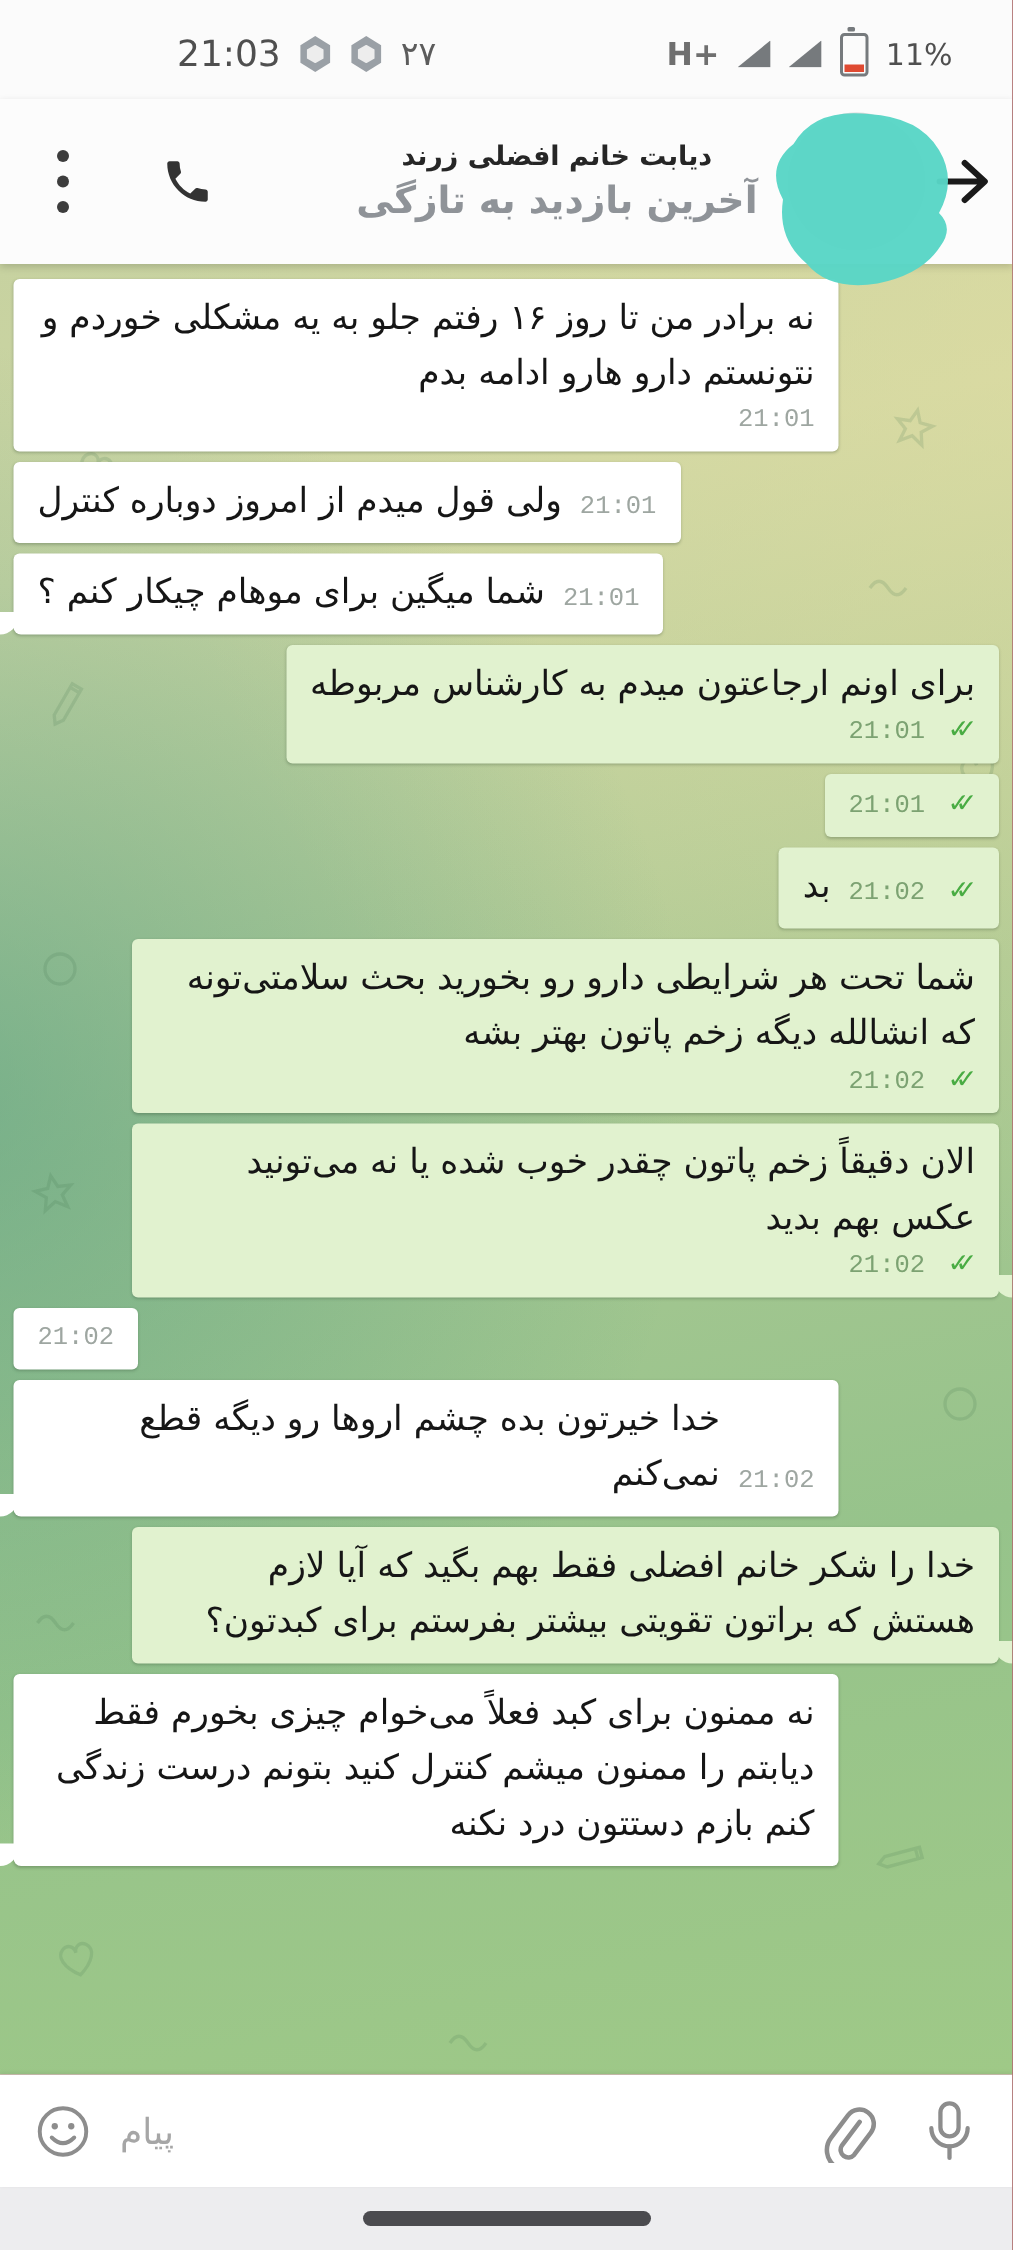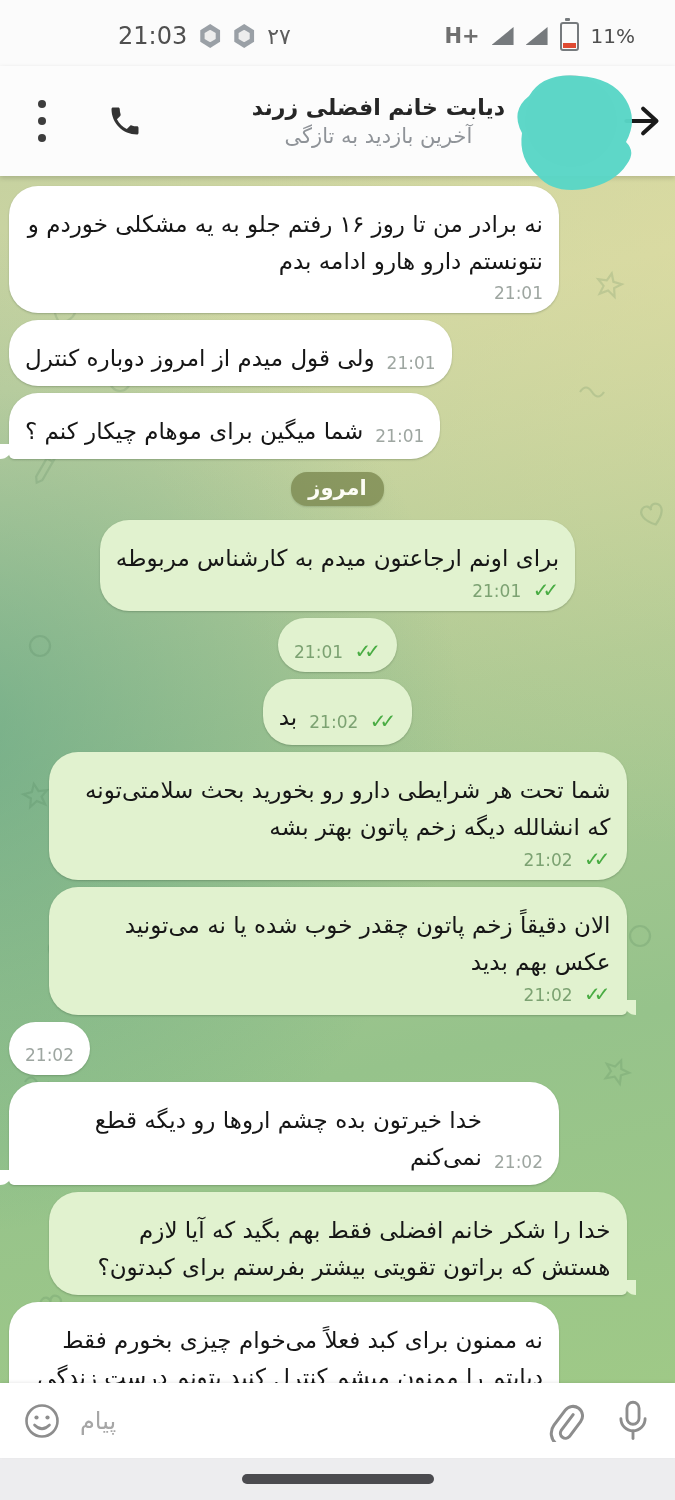--- a/index.html
+++ b/index.html
@@ -22,46 +22,46 @@
   .sb-batt-pct{font-size:20px;color:#4f4f4f;}
 
   
   .header{position:absolute;left:0;top:66px;width:675px;height:110px;background:#fcfcfc;
     box-shadow:0 2px 5px rgba(0,0,0,.16);display:flex;align-items:center;box-sizing:border-box;padding:0 10px 0 22px;z-index:20;}
   .menu-btn{width:40px;height:56px;display:flex;flex-direction:column;align-items:center;justify-content:center;gap:9px;}
   .menu-btn i{width:8px;height:8px;border-radius:50%;background:#3d3d3d;}
   .call-btn{margin-left:38px;width:50px;height:56px;display:flex;align-items:center;justify-content:center;}
   .spacer{flex:1;}
   .title-block{text-align:center;margin-right:4px;max-width:330px;}
-  .chat-title{font-size:22px;font-weight:bold;color:#262626;white-space:nowrap;}
-  .chat-subtitle{font-size:21px;color:#8f9398;margin-top:4px;}
+  .chat-title{font-size:18px;font-weight:bold;color:#262626;white-space:nowrap;}
+  .chat-subtitle{font-size:25px;color:#8f9398;margin-top:4px;font-weight:bold;}
   .avatar{width:92px;height:92px;border-radius:50%;background:#d8d8d8;margin-left:16px;flex:0 0 auto;}
   .back-btn{width:46px;height:56px;display:flex;align-items:center;justify-content:center;margin-left:2px;}
 
   
   .blob{position:absolute;left:497px;top:70px;width:152px;height:130px;z-index:40;pointer-events:none;}
 
   
   .chat{position:absolute;left:0;top:176px;width:675px;height:1207px;overflow:hidden;
     background:
       radial-gradient(circle at -6% 46%, rgba(64,150,126,.50), rgba(64,150,126,0) 52%),
       radial-gradient(circle at 104% 6%, rgba(228,222,160,.55), rgba(228,222,160,0) 45%),
       linear-gradient(168deg,#c7d2a0 0%,#cdd6a4 16%,#aac893 45%,#96c38b 72%,#9fc987 100%);}
   .doodles{position:absolute;inset:0;z-index:0;}
   .msg-list{position:relative;z-index:1;display:flex;flex-direction:column;box-sizing:border-box;padding:10px 9px 6px 9px;}
 
   .msg{margin-bottom:7px;display:flex;}
   .msg.in{justify-content:flex-start;}
-  .msg.out{justify-content:center;}
-  .bubble{position:relative;direction:rtl;border-radius:29px;padding:20px 16px 9px 16px;
+  .msg.out{justify-content:flex-end;}
+  .bubble{position:relative;direction:rtl;border-radius:4px;padding:8px 16px 9px 16px;
     box-shadow:0 1px 2px rgba(30,50,30,.25);font-size:23px;line-height:37px;color:#161616;box-sizing:border-box;}
   .in  .bubble{background:#ffffff;max-width:550px;}
   .out .bubble{background:#e1f2cf;max-width:578px;}
   .text{word-wrap:break-word;}
-  .meta{direction:ltr;font-size:17px;line-height:22px;color:#9ea6a1;white-space:nowrap;}
+  .meta{direction:ltr;font-size:17px;line-height:22px;color:#9ea6a1;white-space:nowrap;font-family:Liberation Mono, monospace;}
   .out .meta{color:#7ca272;}
   .checks{color:#49ac43;font-size:20px;letter-spacing:-7px;padding-right:7px;margin-left:6px;}
   .bubble.stacked .meta{display:block;text-align:right;margin-top:2px;}
   .bubble.inline{display:flex;flex-direction:row-reverse;align-items:flex-end;gap:12px;}
   .bubble.inline .meta{margin-bottom:3px;}
   
   .msg.tail.in  .bubble{border-bottom-left-radius:5px;}
   .msg.tail.in  .bubble:before{content:"";position:absolute;left:-9px;bottom:0;width:12px;height:15px;background:#ffffff;border-bottom-right-radius:14px;}
   .msg.tail.out .bubble{border-bottom-right-radius:5px;}
   .msg.tail.out .bubble:after{content:"";position:absolute;right:-9px;bottom:0;width:12px;height:15px;background:#e1f2cf;border-bottom-left-radius:14px;}
@@ -191,23 +191,20 @@
   <div class="msg in tail">
     <div class="bubble inline">
       <span class="text">شما میگین برای موهام چیکار کنم ؟</span>
       <span class="meta">
         <span class="time">21:01</span>
         
       </span>
     </div>
   </div>
 
-  <div class="date-row">
-    <span class="date-chip">امروز</span>
-  </div>
 
   <div class="msg out">
     <div class="bubble stacked">
       <span class="text">برای اونم ارجاعتون میدم به کارشناس مربوطه</span>
       <span class="meta">
         <span class="time">21:01</span>
         <span class="checks">✓✓</span>
       </span>
     </div>
   </div>

